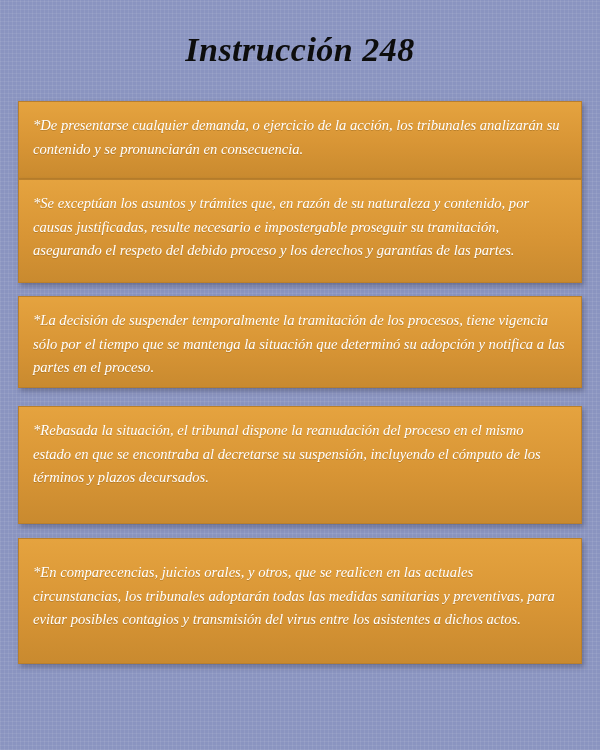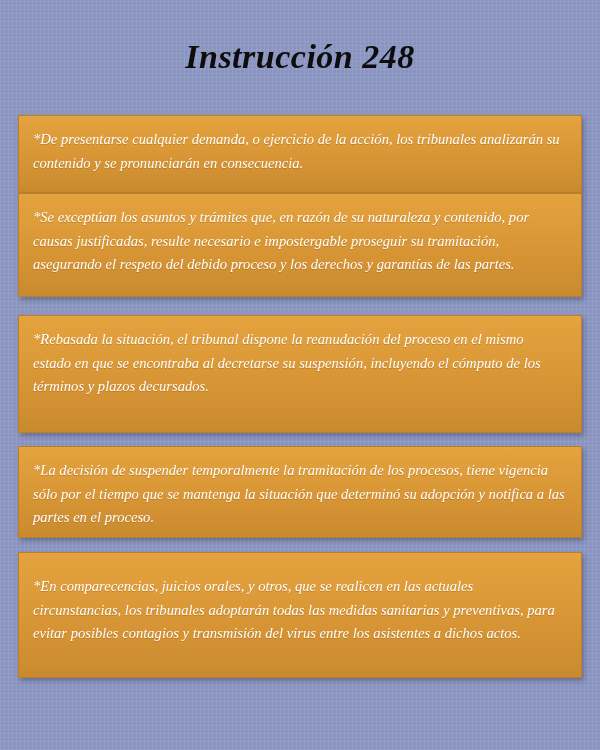--- a/index.html
+++ b/index.html
@@ -24,21 +24,21 @@
     padding: 0 18px;
   }
   .title {
     text-align: center;
     font-family: "Liberation Serif", serif;
     font-style: italic;
     font-weight: bold;
     font-size: 34px;
     color: #0d0d0d;
     letter-spacing: 0.5px;
-    margin: 12px;
+    margin: 5px;
     padding-top: 26px;
     padding-bottom: 14px;
   }
   .blocks {
     display: flex;
     flex-direction: column;
   }
   .block {
     position: relative;
     background: linear-gradient(180deg, #e5a33f 0%, #d89535 55%, #c98a2f 100%);
@@ -72,26 +72,26 @@
   <div class="blocks">
 
     <div class="block b2">
       <p>*De presentarse cualquier demanda, o ejercicio de la acción, los tribunales analizarán su contenido y se pronunciarán en consecuencia.</p>
     </div>
 
     <div class="block b1">
       <p>*Se exceptúan los asuntos y trámites que, en razón de su naturaleza y contenido, por causas justificadas, resulte necesario e impostergable proseguir su tramitación, asegurando el respeto del debido proceso y los derechos y garantías de las partes.</p>
     </div>
 
+    <div class="block b3">
+      <p>*La decisión de suspender temporalmente la tramitación de los procesos, tiene vigencia sólo por el tiempo que se mantenga la situación que determinó su adopción y notifica a las partes en el proceso.</p>
+    </div>
+
     <div class="block b4">
       <p>*Rebasada la situación, el tribunal dispone la reanudación del proceso en el mismo estado en que se encontraba al decretarse su suspensión, incluyendo el cómputo de los términos y plazos decursados.</p>
-    </div>
-
-    <div class="block b3">
-      <p>*La decisión de suspender temporalmente la tramitación de los procesos, tiene vigencia sólo por el tiempo que se mantenga la situación que determinó su adopción y notifica a las partes en el proceso.</p>
     </div>
 
     <div class="block b5">
       <p>*En comparecencias, juicios orales, y otros, que se realicen en las actuales circunstancias, los tribunales adoptarán todas las medidas sanitarias y preventivas, para evitar posibles contagios y transmisión del virus entre los asistentes a dichos actos.</p>
     </div>
 
   </div>
 </div>
 
 </body></html>

